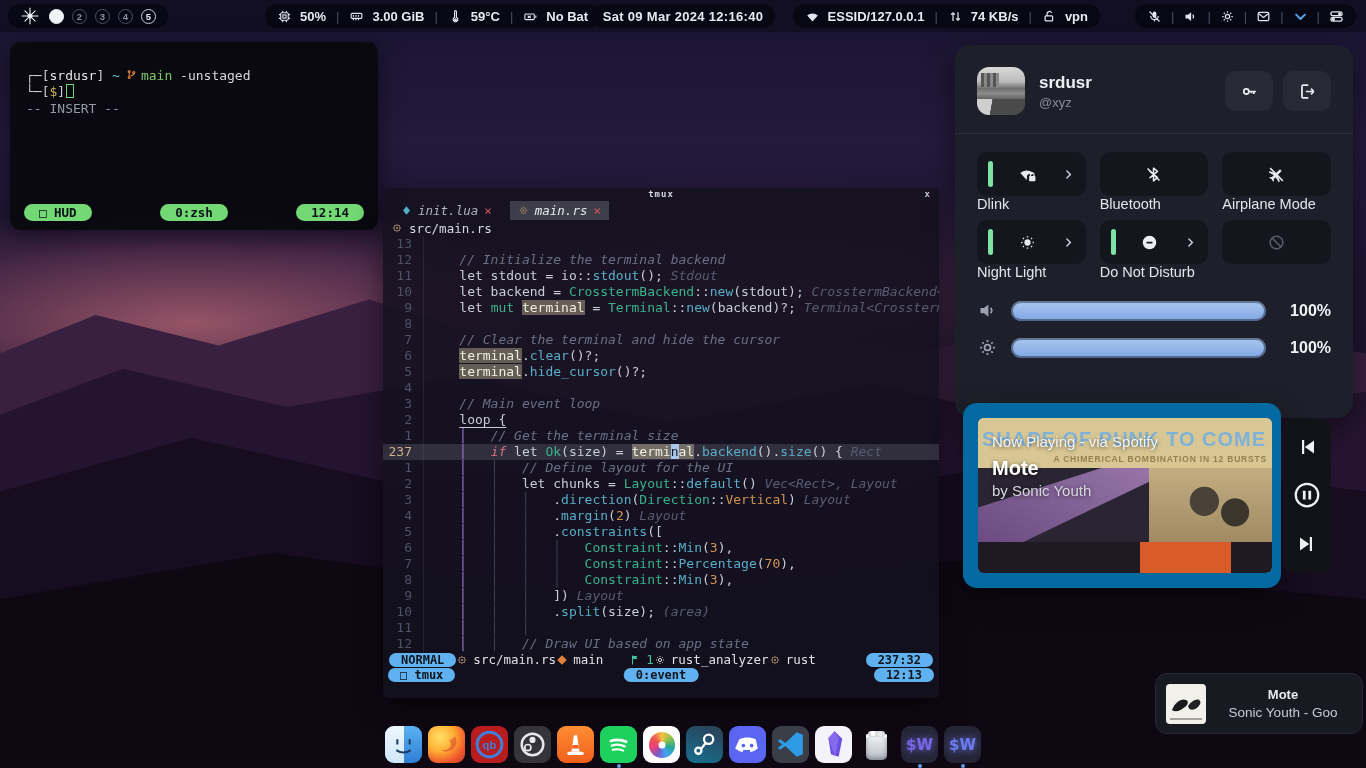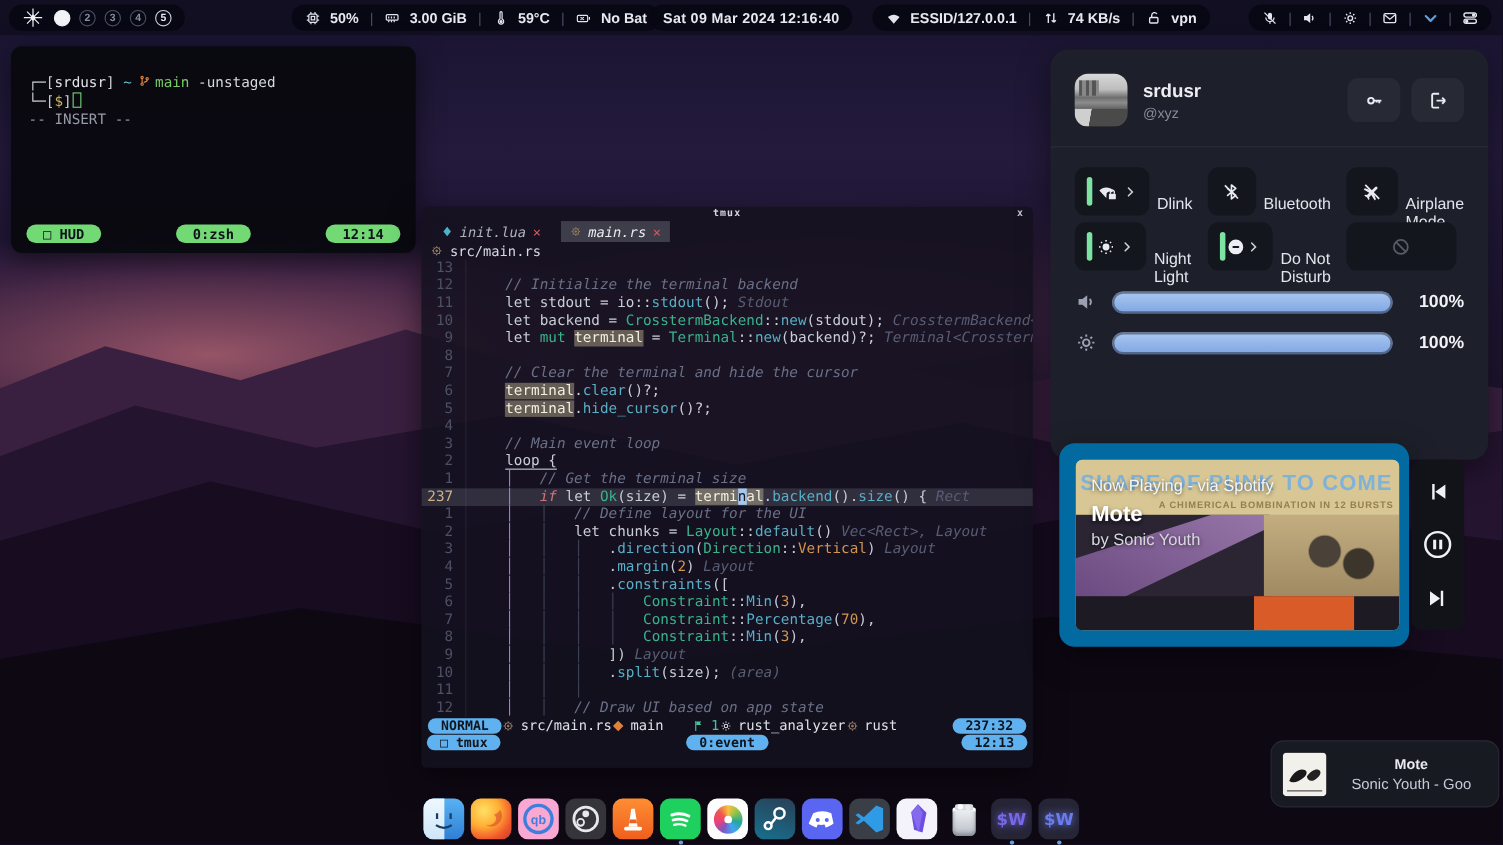--- a/index.html
+++ b/index.html
@@ -123,21 +123,21 @@
     background:linear-gradient(100deg,#cfcfcf 30%,#4a4a4a 31%); }
   .cc-name { font-size:17px; font-weight:bold; color:#eceef3; }
   .cc-handle { font-size:13px; color:#868b99; margin-top:2px; }
   .cc-userbtns { margin-left:auto; display:flex; gap:10px; }
   .cc-ubtn { width:48px; height:40px; background:#272a35; border-radius:10px; display:flex;
     align-items:center; justify-content:center; color:#e8eaf0; }
   .cc-ubtn svg { width:19px; height:19px; }
   .cc-divider { height:1px; background:#2b2e3b; }
   .cc-toggles { display:grid; grid-template-columns:repeat(3,1fr); column-gap:14px;
     row-gap:6px; padding:18px 22px 4px; }
-  .tg-cell { display:flex; flex-direction:row; align-items:flex-end; gap:7px; }
+  .tg-cell { display:flex; flex-direction:column; align-items:flex-start; }
   .tg-btn { width:100%; height:44px; background:#14161e; border-radius:10px; display:flex;
     align-items:center; padding:0 11px; color:#e8eaf0; }
   .tg-bar { width:5px; height:26px; border-radius:3px; background:#7de3a3; flex:none; }
   .tg-icon { display:flex; width:19px; height:19px; margin:0 auto; }
   .tg-icon svg { width:100%; height:100%; }
   .tg-chev { display:flex; width:13px; height:13px; color:#cfd2da; flex:none; }
   .tg-chev svg { width:100%; height:100%; }
   .tg-btn.disabled { color:#565b68; }
   .tg-label { font-size:14.5px; color:#e2e5ec; height:18px; }
   .cc-sliders { padding:14px 22px 0; display:flex; flex-direction:column; gap:16px; }
@@ -195,21 +195,21 @@
   .dock { position:absolute; left:50%; bottom:5px; transform:translateX(-50%);
     display:flex; gap:6px; }
   .dock-item { width:37px; height:37px; border-radius:9px; position:relative; overflow:visible; }
   .dock-item svg { position:absolute; inset:0; width:100%; height:100%; }
   .run-dot { position:absolute; left:50%; bottom:-5px; transform:translateX(-50%);
     width:4px; height:4px; border-radius:50%; background:#5f9ee8; }
   .dk-finder { background:linear-gradient(180deg,#59b2f2,#2f7fd6); }
   .dk-finder:before { content:""; position:absolute; left:0; top:0; bottom:0; width:50%;
     background:linear-gradient(180deg,#eef7ff,#cfe6f8); border-radius:9px 0 0 9px; }
   .dk-firefox { background:radial-gradient(circle at 32% 30%,#ffe066,#ffae33 40%,#f1572c 72%,#c23a2e); }
-  .dk-qbittorrent { background:#f9a8d4; }
+  .dk-qbittorrent { background:#b91c1c; }
   .dk-obs { background:#35343b; }
   .dk-vlc { background:linear-gradient(180deg,#ff8d33,#ef5f1d); }
   .dk-spotify { background:#1ed15e; }
   .dk-photos { background:#fdfdfd; }
   .pinwheel { position:absolute; left:50%; top:50%; width:26px; height:26px;
     transform:translate(-50%,-50%); border-radius:50%;
     background:conic-gradient(#f5c242,#8bc34a,#26a69a,#42a5f5,#7e57c2,#ec407a,#ef5350,#f5c242); }
   .pinwheel:after { content:""; position:absolute; left:50%; top:50%; width:7px; height:7px;
     transform:translate(-50%,-50%); border-radius:50%; background:#fff; }
   .dk-steam { background:linear-gradient(200deg,#2a3f55,#17708f); }

